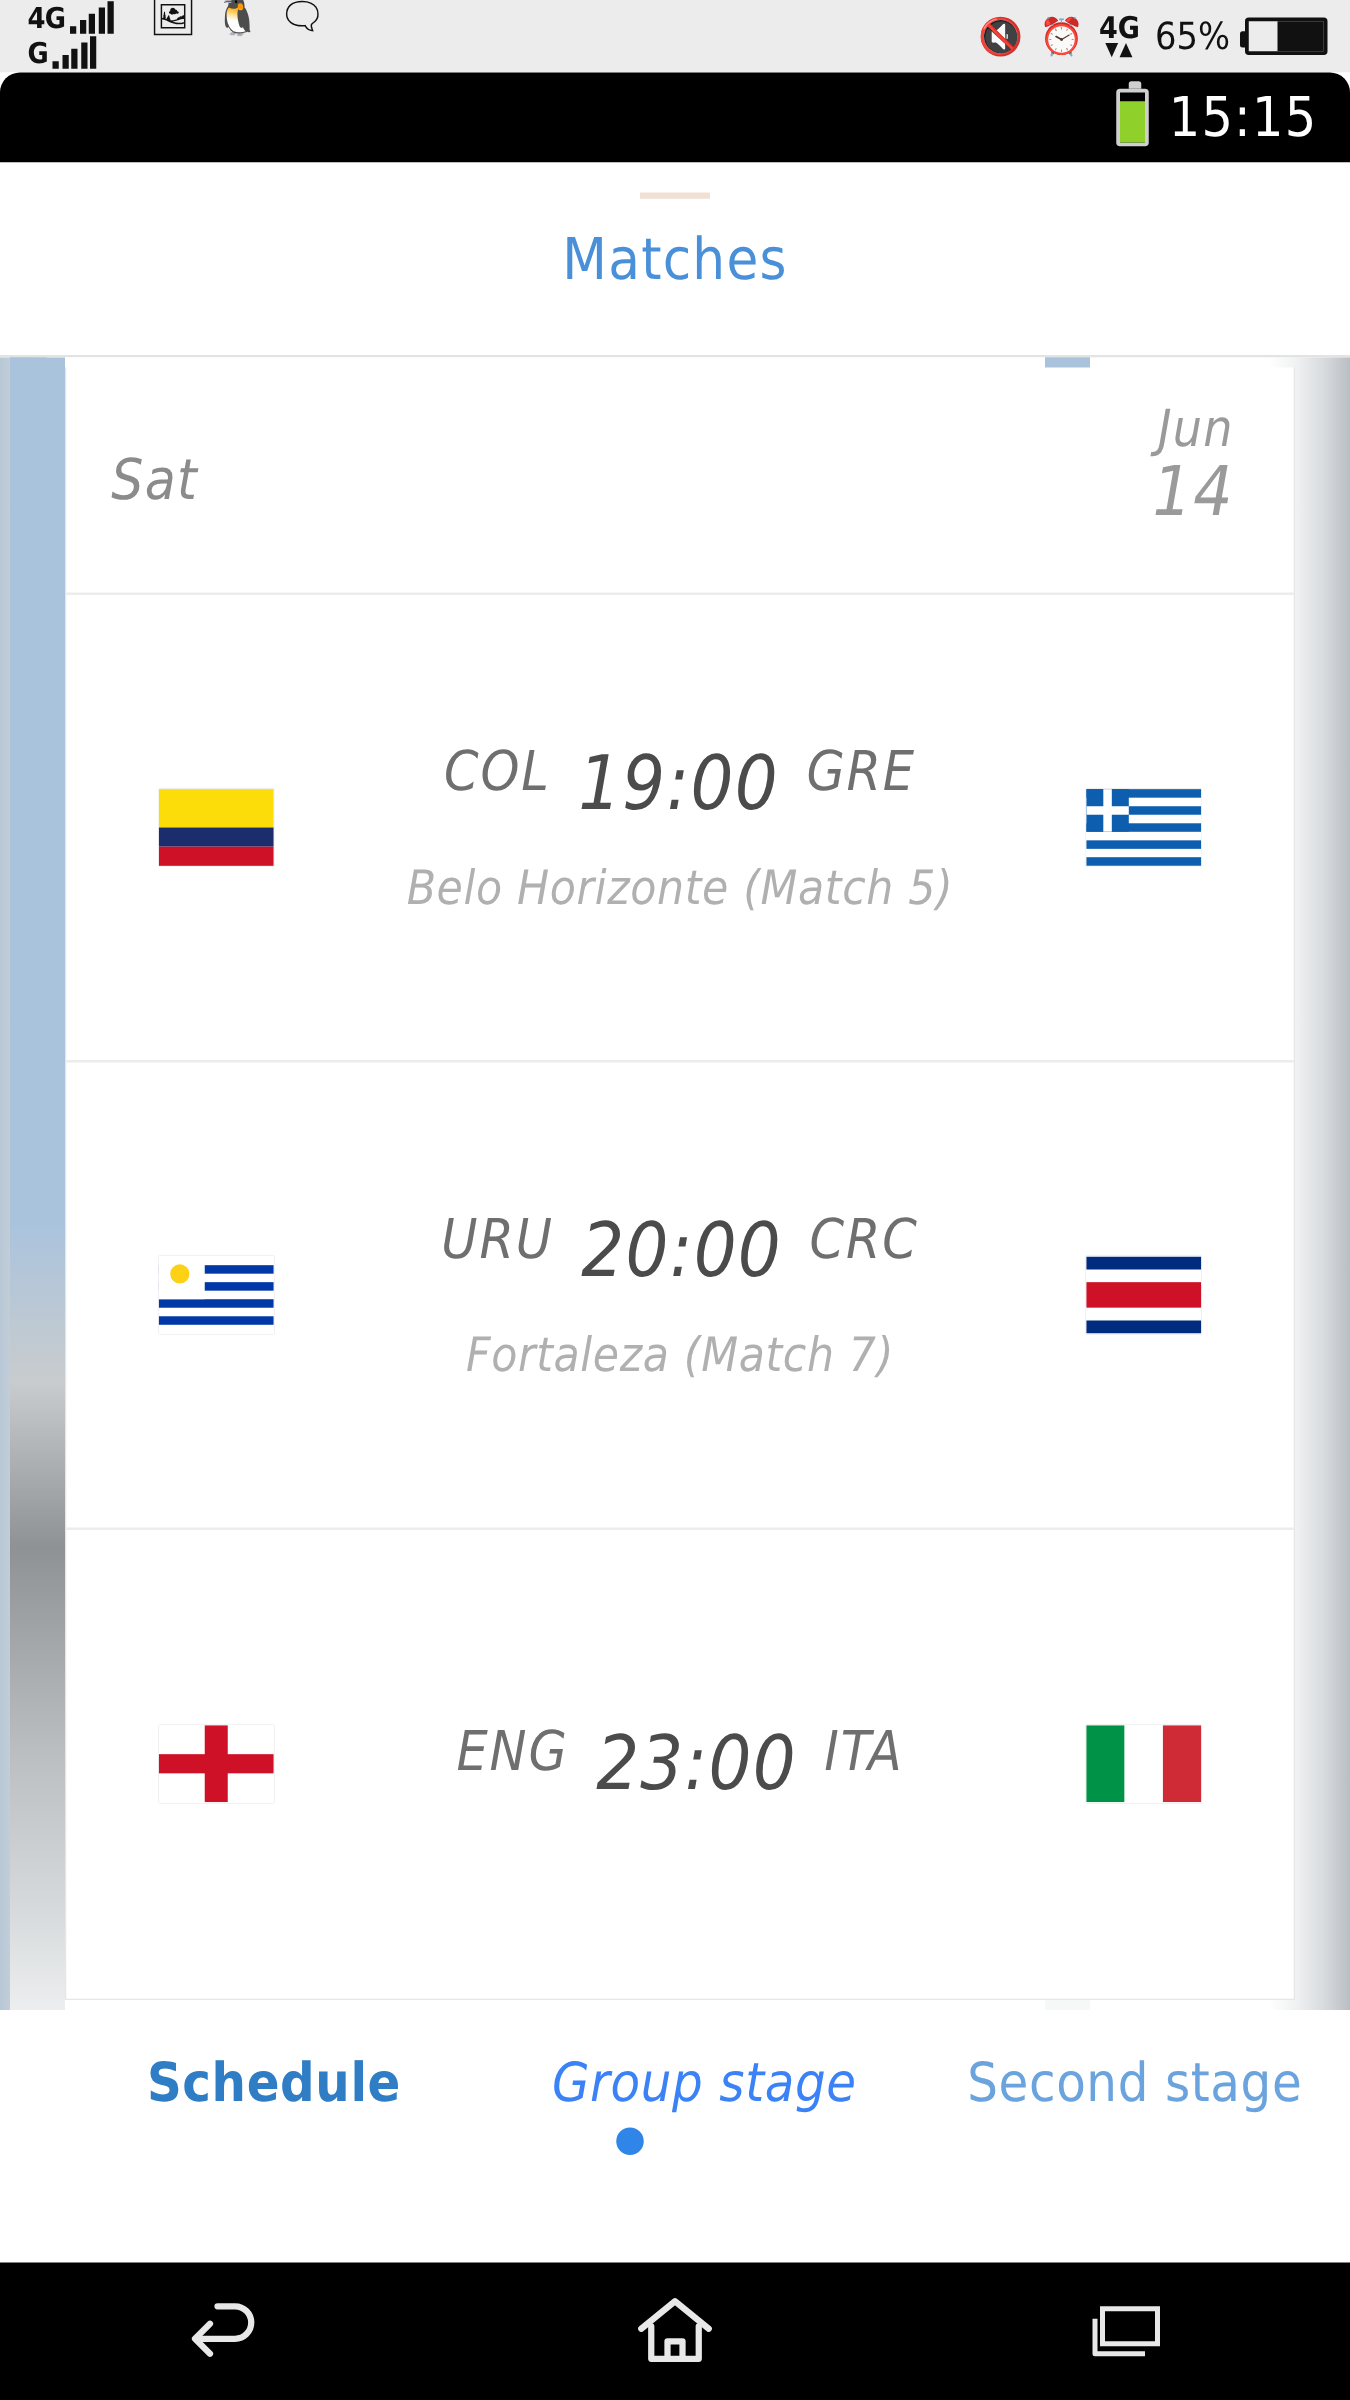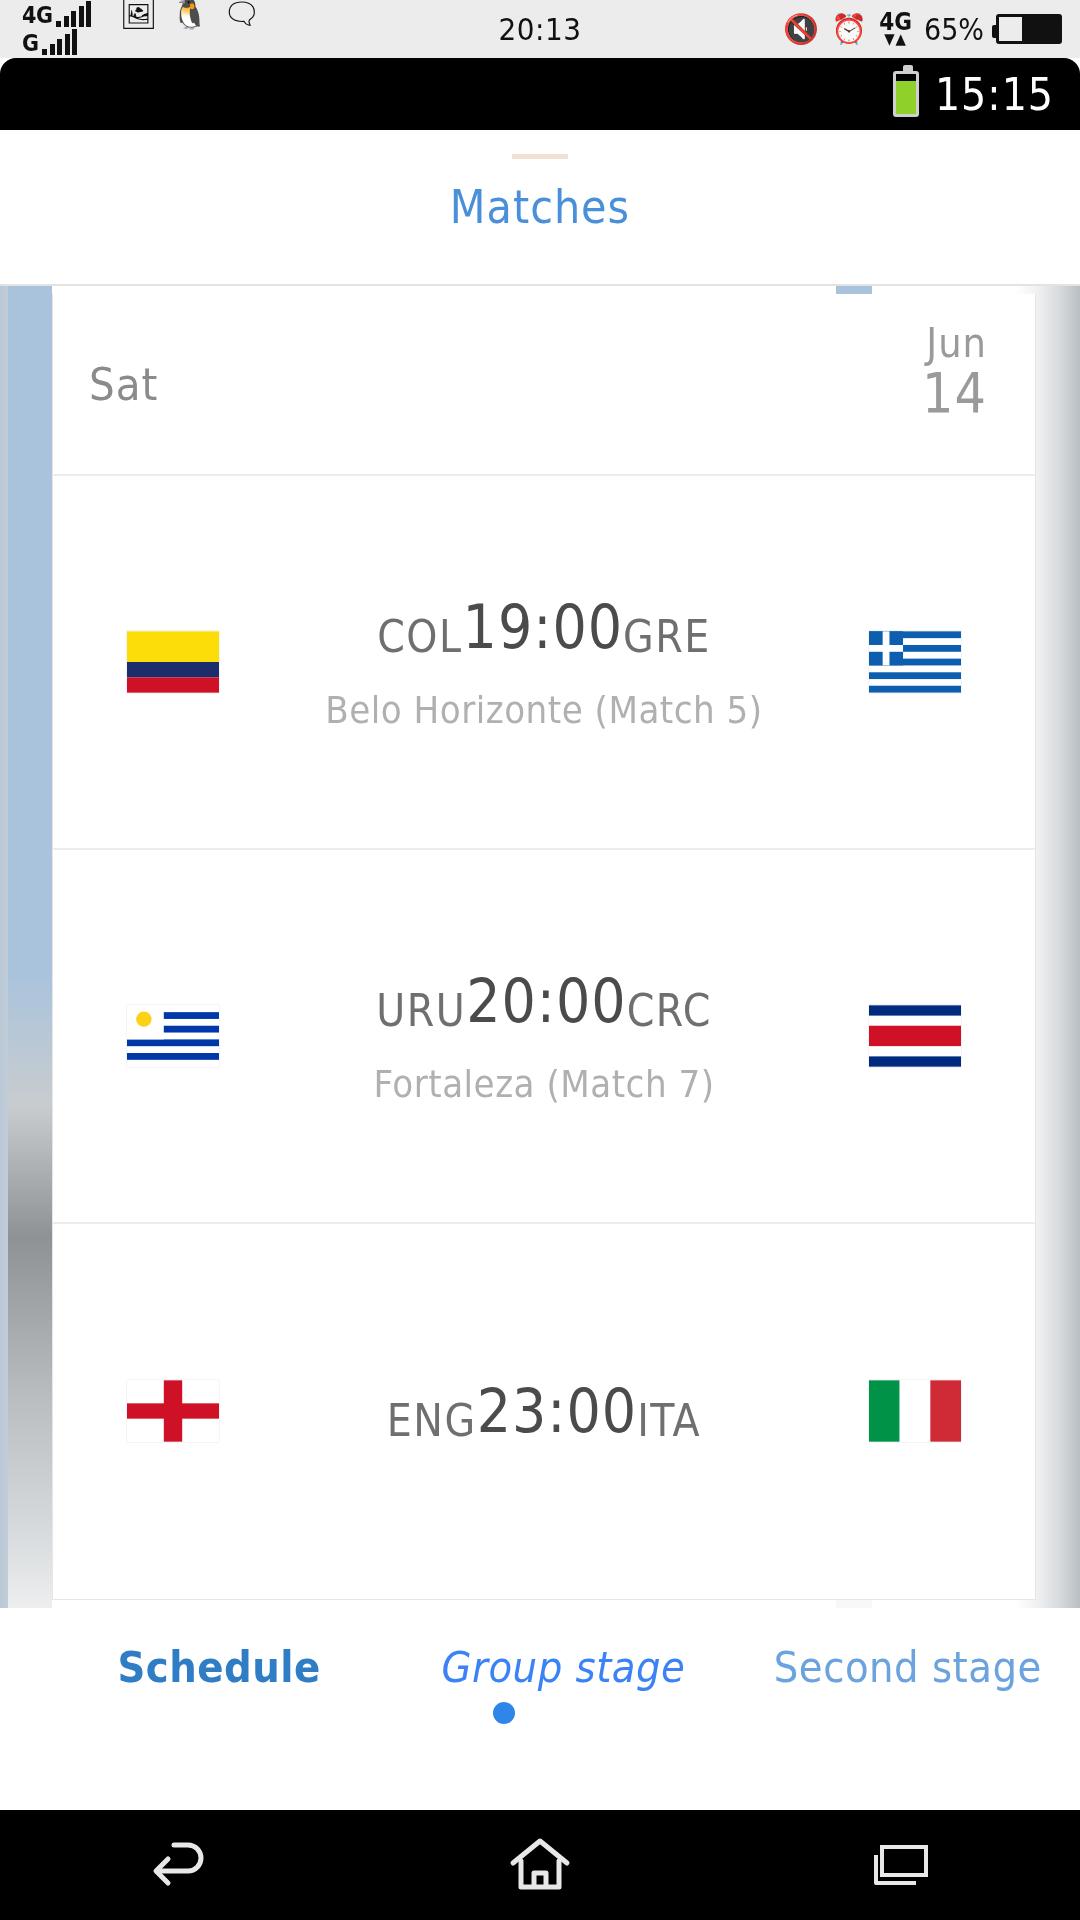--- a/index.html
+++ b/index.html
@@ -85,20 +85,21 @@
   
   .match-area {
     position:relative; width:1080px; height:1322px;
     background:linear-gradient(to right,#b9c8d6 0%,#cfd6dc 2%,#f2f3f4 4%,#ffffff 6%,
       #ffffff 94%, #f0f1f2 96%, #d8dcdf 98%, #b9bec2 100%);
     padding:0;
   }
   .card-strip {
     position:absolute; left:8px; top:0; width:864px; height:1322px;
     background:linear-gradient(to right, #a9c3dd 0px,#a9c3dd 30px, #ffffff 30px, #ffffff calc(100% - 36px), #a9c3dd calc(100% - 36px), #a9c3dd 100%);
+    font-style:italic;
   }
   .left-gloss {
     position:absolute; left:0; top:0; width:44px; height:1322px;
     background:linear-gradient(to bottom,#a9c3dd 0%, #a9c3dd 52%, #c8ccce 62%, #8e9295 72%, #b9bdc0 84%, #d7dadc 94%, #eceeef 100%);
   }
   .right-gloss {
     position:absolute; right:0; top:0; width:36px; height:1322px;
     background:linear-gradient(to bottom,#a9c3dd 0%, #a9c3dd 48%, #e8eaec 60%, #cfd3d6 74%, #eceeef 90%, #f7f8f8 100%);
   }
   .card {
@@ -120,21 +121,21 @@
   .date-mon { font-size:41px; letter-spacing:1px; }
   .date-day { font-size:55px; letter-spacing:1px; }
 
   .match-row {
     position:relative; height:374px; border-bottom:2px solid #ececec;
     display:flex; align-items:center;
   }
   .match-row:last-child { border-bottom:none; }
   .flag-slot { width:240px; display:flex; align-items:center; justify-content:center; }
   .mid-slot { flex:1; display:flex; flex-direction:column; align-items:center; justify-content:center; gap:26px;}
-  .score-line { display:flex; align-items:flex-end; }
+  .score-line { display:flex; align-items:flex-start; gap:22px; }
   .team-code { font-size:44px; color:#6f6f6f; letter-spacing:1.5px; }
   .kick-time { font-size:60px; color:#4b4b4b; letter-spacing:1px; font-weight:400;}
   .venue { font-size:38px; color:#b0b0b0; letter-spacing:0.5px; }
 
   
   .flag { width:92px; height:62px; display:block; box-shadow:0 0 1px rgba(0,0,0,.25); }
 
   
   .tabbar {
     position:relative; width:1080px; height:118px; background:#fff;
@@ -180,21 +181,20 @@
           </span>
       </div>
     </div>
     <div class="hs-icons">
       <span class="hs-icon">🖼</span>
       <span class="hs-icon">🐧</span>
       <span class="hs-icon">🗨</span>
     </div>
   </div>
 
-  <div class="hs-time">20:13</div>
 
   <div class="hs-right">
     <span class="hs-icon">🔇</span>
     <span class="hs-icon">⏰</span>
     <span class="g4-stack">
       <span class="g4l">4G</span>
       <span class="arrows">▼▲</span>
     </span>
     <span class="pct">65%</span>
     <span class="batt">

